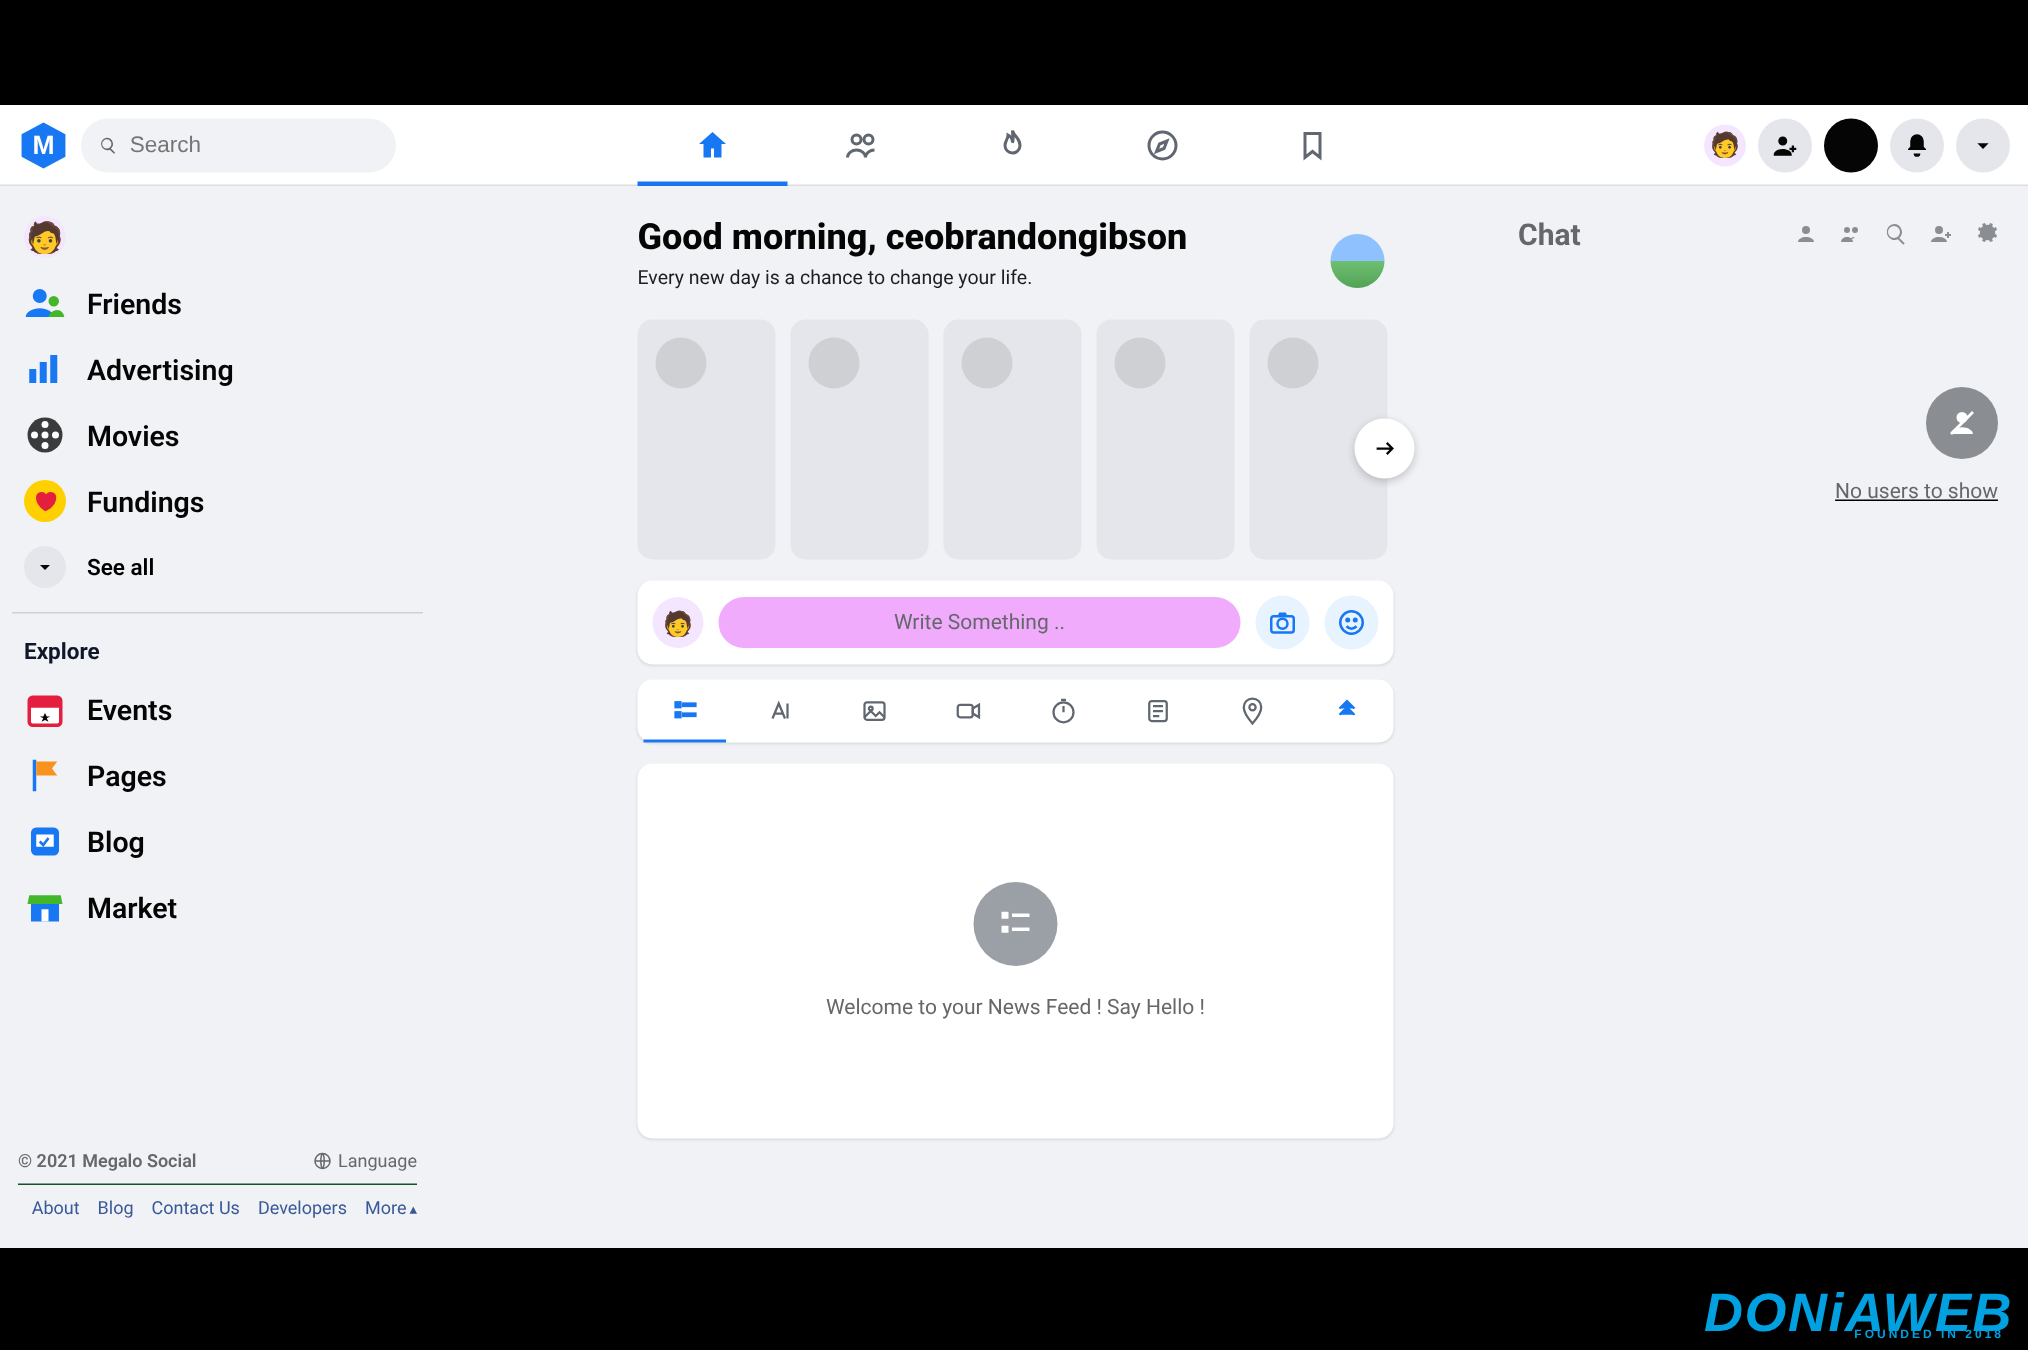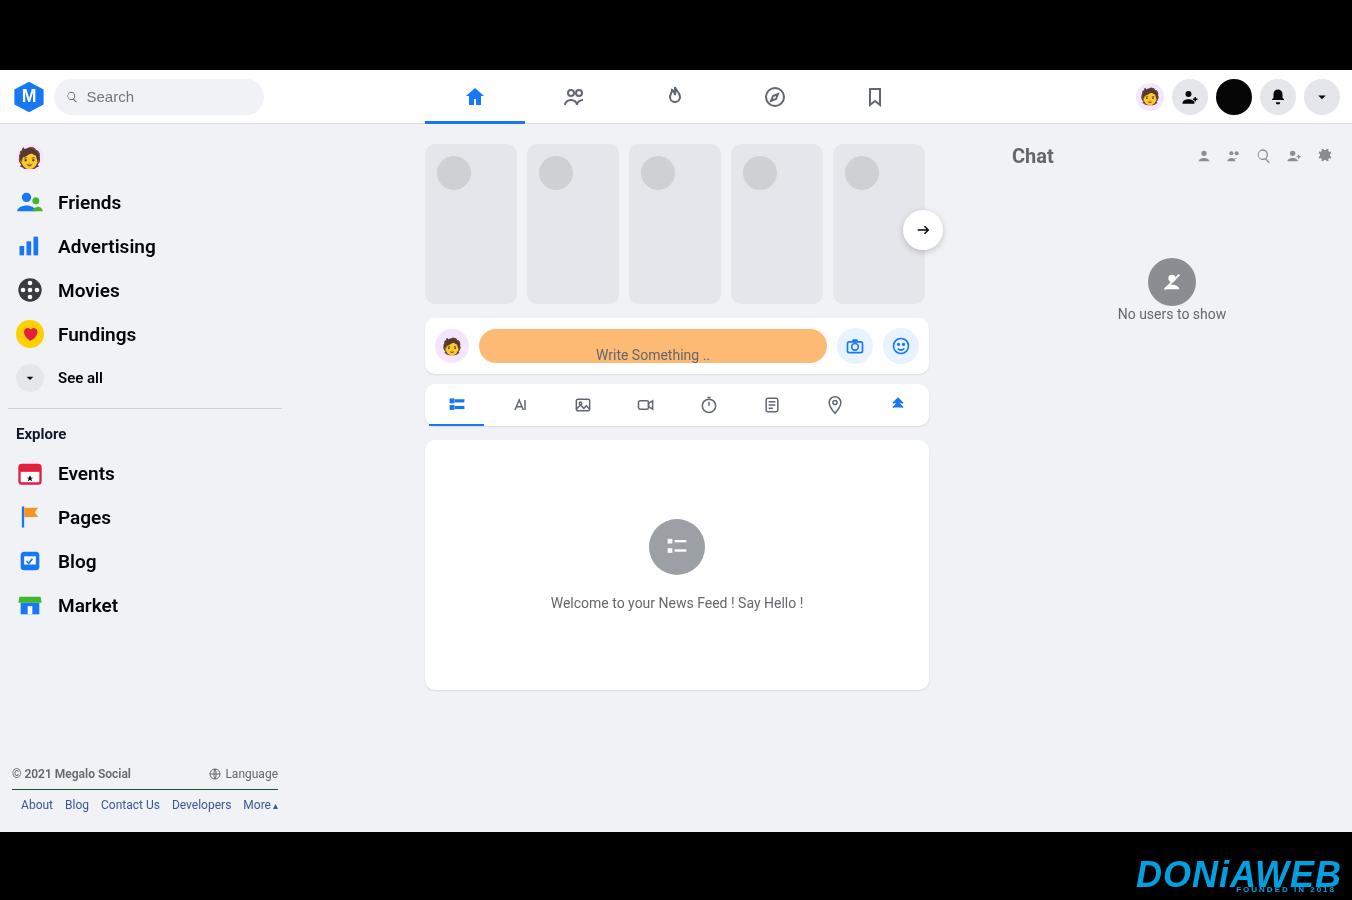--- a/index.html
+++ b/index.html
@@ -51,21 +51,21 @@
 .greet-pic { position:absolute; right:0; top:24px; width:36px; height:36px; border-radius:50%; background:linear-gradient(180deg,#8fc1ff 0%,#8fc1ff 50%,#6fbf73 50%,#53a356 100%); position:absolute; }
 .greet-wrap { position:relative; }
 .stories { display:flex; gap:10px; margin-top:20px; position:relative; }
 .story { width:92px; height:160px; background:#e4e6eb; border-radius:10px; position:relative; }
 .story::before { content:""; position:absolute; top:12px; left:12px; width:34px; height:34px; border-radius:50%; background:#ced0d4; }
 .stories-next { position:absolute; right:-14px; top:66px; width:40px; height:40px; border-radius:50%; background:#fff; box-shadow:0 2px 6px rgba(0,0,0,.2); display:flex; align-items:center; justify-content:center; cursor:pointer; z-index:2; }
 
 
 .composer { background:#fff; border-radius:10px; box-shadow:0 1px 2px rgba(0,0,0,.1); margin-top:14px; padding:10px; display:flex; align-items:center; gap:10px; }
 .comp-avatar { width:34px; height:34px; border-radius:50%; background:#f5e6ff; display:flex; align-items:center; justify-content:center; }
-.comp-input { flex:1; height:34px; background:#fdba74; border-radius:50px; display:flex; align-items:flex-end; justify-content:center; color:#65676b; font-size:14px; cursor:pointer; }
+.comp-input { flex:1; height:34px; background:#f0abfc; border-radius:50px; display:flex; align-items:center; justify-content:center; color:#65676b; font-size:14px; cursor:pointer; }
 .comp-btn { width:36px; height:36px; border-radius:50%; background:#e7f3ff; display:flex; align-items:center; justify-content:center; cursor:pointer; }
 .comp-btn svg { width:20px; height:20px; fill:none; stroke:#1877f2; stroke-width:2; }
 
 
 .ptabs { background:#fff; border-radius:10px; box-shadow:0 1px 2px rgba(0,0,0,.1); margin-top:10px; display:flex; height:42px; align-items:center; }
 .ptab { flex:1; display:flex; align-items:center; justify-content:center; cursor:pointer; position:relative; height:42px; }
 .ptab svg { width:20px; height:20px; fill:none; stroke:#606770; stroke-width:1.8; }
 .ptab.active svg { stroke:#1877f2; fill:#1877f2; }
 .ptab.active::after { content:""; position:absolute; bottom:0; left:4px; right:4px; height:2px; background:#1877f2; }
 .ptab.collapse svg { stroke:#1877f2; fill:#1877f2; }
@@ -74,21 +74,21 @@
 .feed-empty { background:#fff; border-radius:10px; box-shadow:0 1px 2px rgba(0,0,0,.1); margin-top:14px; height:250px; display:flex; flex-direction:column; align-items:center; justify-content:center; gap:20px; }
 .feed-empty-ico { width:56px; height:56px; border-radius:50%; background:#9aa0a6; display:flex; align-items:center; justify-content:center; }
 .feed-empty-text { font-size:14px; color:#65676b; }
 
 
 .chat { position:absolute; top:124px; right:0; width:360px; height:706px; padding:20px; }
 .chat-hd { display:flex; align-items:center; justify-content:space-between; }
 .chat-title { font-size:20px; font-weight:700; color:#65676b; }
 .chat-icons { display:flex; gap:14px; }
 .chat-icons svg { width:16px; height:16px; fill:#8a8d91; cursor:pointer; }
-.chat-empty { display:flex; flex-direction:column; align-items:center; margin-top:90px; gap:0; }
+.chat-empty { display:flex; flex-direction:column; align-items:flex-end; margin-top:90px; gap:14px;text-decoration:underline; }
 .chat-empty-ico { width:48px; height:48px; border-radius:50%; background:#8a8d91; display:flex; align-items:center; justify-content:center; }
 .chat-empty-text { font-size:14px; color:#65676b; }
 
 
 .watermark { position:absolute; bottom:4px; right:10px; color:#00a0e1; font-weight:900; font-style:italic; font-size:36px; letter-spacing:1px; font-family:Arial,sans-serif; display:flex; align-items:flex-end; gap:2px; }
 .watermark .sub { font-size:8px; font-style:normal; font-weight:700; letter-spacing:2px; position:absolute; bottom:2px; right:6px; color:#00a0e1;padding-left:24px; }
 </style>
 </head>
 <body>
 
@@ -272,20 +272,25 @@
         <span>About</span>
         <span>Blog</span>
         <span>Contact Us</span>
         <span>Developers</span>
         <span class="more">More</span>
       </div>
     </div>
   </div>
 
   <div class="main" style="top:54px;">
+    <div class="greet-wrap">
+      <div class="greet">Good morning, ceobrandongibson</div>
+      <div class="subgreet">Every new day is a chance to change your life.</div>
+      <div class="greet-pic" style="right:6px;top:12px"></div>
+    </div>
 
     <div class="stories">
       <div class="story"></div>
       <div class="story"></div>
       <div class="story"></div>
       <div class="story"></div>
       <div class="story"></div>
       <div class="stories-next">
         <svg width="18" height="18" viewBox="0 0 24 24" fill="none" stroke="#050505" stroke-width="2">
             <path d="M5 12h14m-5-5l5 5-5 5"></path>

